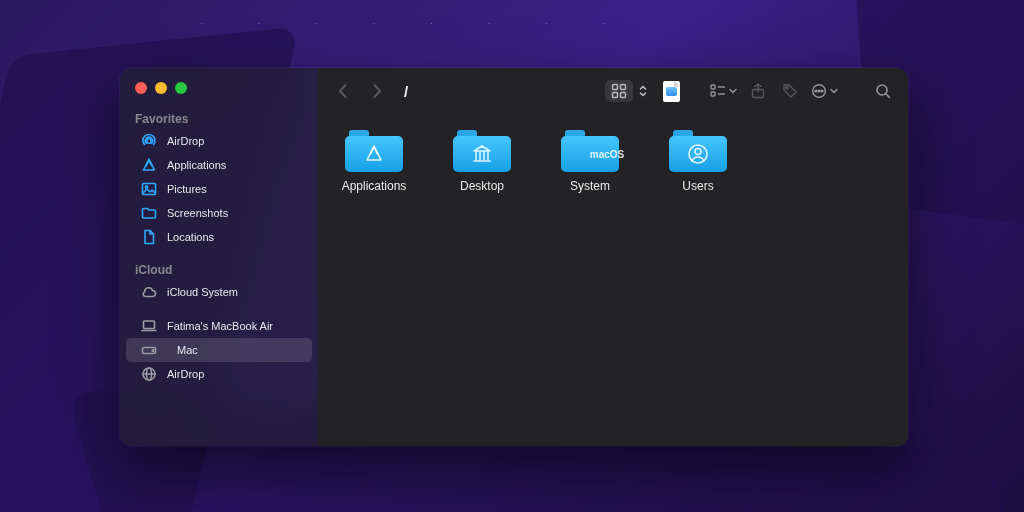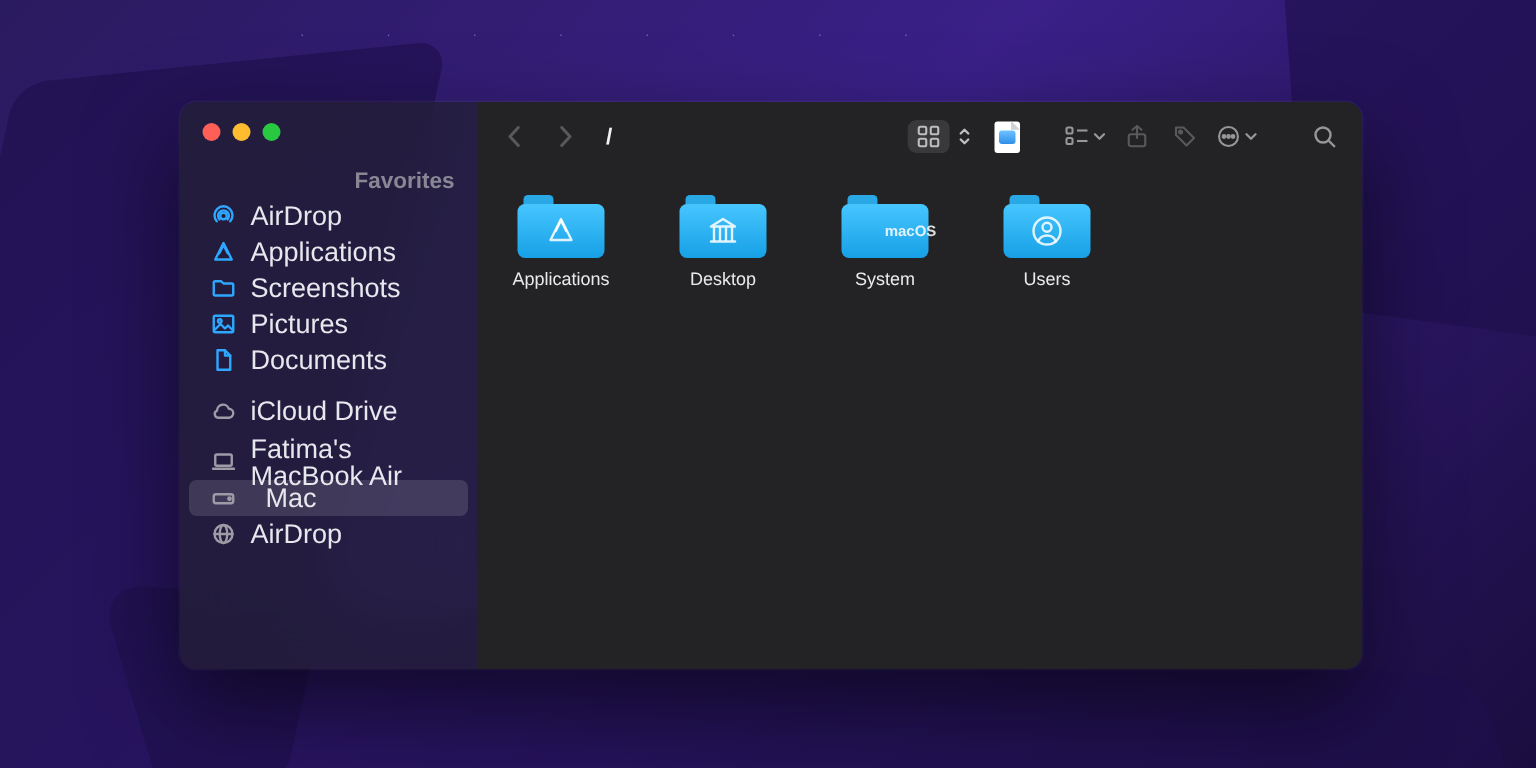--- a/index.html
+++ b/index.html
@@ -10,26 +10,26 @@
   .bgshape.s2{left:120px;top:420px;width:900px;height:300px;transform:skewX(20deg) rotate(4deg);border-radius:30px;}
   .bgshape.s3{right:-60px;top:-40px;width:220px;height:260px;transform:skewX(12deg) rotate(8deg);border-radius:20px;}
   .bgstars{position:absolute;top:18px;left:200px;color:#b0a4ff;letter-spacing:26px;font-size:9px;opacity:.5;}
   .finder{position:absolute;left:120px;top:68px;width:788px;height:378px;border-radius:11px;overflow:hidden;display:flex;box-shadow:0 25px 60px rgba(0,0,0,.55),0 0 0 1px rgba(255,255,255,.05);}
   .sidebar{width:198px;height:100%;background:rgba(35,31,54,.78);backdrop-filter:blur(20px);padding:14px 0 0 0;color:#d8d8de;font-size:13px;overflow:hidden;}
   .traffic{display:flex;gap:8px;padding:0 0 14px 15px;}
   .traffic span{width:12px;height:12px;border-radius:50%;}
   .tl-close{background:#ff5f57;}
   .tl-min{background:#febc2e;}
   .tl-max{background:#28c840;}
-  .section-label{font-size:15px;font-weight:600;color:#8a8795;padding:4px 15px 3px;text-align:right;}
+  .section-label{font-size:12px;font-weight:600;color:#8a8795;padding:4px 15px 3px;}
   .side-item{display:flex;align-items:center;gap:10px;height:24px;padding:0 12px 0 15px;cursor:default;color:#e7e7ee;border-radius:5px;margin:0 6px;}
   .side-item.selected{background:rgba(255,255,255,.13);gap:20px;}
   .side-icon{width:16px;height:16px;display:flex;align-items:center;justify-content:center;color:#2ea8ff;}
   .side-icon.grey{color:#9d9ba6;}
-  .side-label{font-size:18px;line-height:1;}
+  .side-label{font-size:11px;line-height:1;}
   .section-gap{height:10px;}
 
   .content{flex:1;background:#232325;display:flex;flex-direction:column;}
   .toolbar{height:46px;display:flex;align-items:center;padding:0 14px;gap:12px;color:#bdbdc0;}
   .tb-btn{width:22px;height:22px;display:flex;align-items:center;justify-content:center;opacity:.75;cursor:default;}
   .tb-btn.disabled{opacity:.35;}
   .tb-title{font-size:15px;font-weight:600;color:#f2f2f4;margin-left:4px;margin-right:auto;}
   .tb-group{display:flex;align-items:center;gap:10px;}
   .viewmode{display:flex;align-items:center;gap:0;border-radius:6px;overflow:hidden;}
   .viewmode .seg{padding:3px 6px;display:flex;align-items:center;justify-content:center;}
@@ -81,52 +81,53 @@
             <svg width="16" height="16" viewBox="0 0 16 16" stroke="#2ea8ff" fill="none" stroke-width="1.6" stroke-linecap="round" stroke-linejoin="round">
               <path d="M8 2l5.5 11H2.5z"></path>
               <path d="M5.2 8.8 8 3.3l2.8 5.5"></path>
             </svg>
           </span>
           <span class="side-label">Applications</span>
         </div>
         <div class="side-item">
           <span class="side-icon">
             <svg width="16" height="16" viewBox="0 0 16 16" stroke="#2ea8ff" fill="none" stroke-width="1.6" stroke-linecap="round" stroke-linejoin="round">
-              <path d="M1.5 4.5V12a1 1 0 0 0 1 1h11a1 1 0 0 0 1-1V6a1 1 0 0 0-1-1H8l-1.5-1.5H2.5a1 1 0 0 0-1 1z"></path>
-            </svg>
-          </span>
-          <span class="side-label">Screenshots</span>
-        </div>
-        <div class="side-item">
-          <span class="side-icon">
-            <svg width="16" height="16" viewBox="0 0 16 16" stroke="#2ea8ff" fill="none" stroke-width="1.6" stroke-linecap="round" stroke-linejoin="round">
               <rect x="1.5" y="2.5" width="13" height="11" rx="1"></rect>
               <circle cx="5.5" cy="6" r="1.2"></circle>
               <path d="M2 12l4-4 3 3 2-2 3 3"></path>
             </svg>
           </span>
           <span class="side-label">Pictures</span>
         </div>
         <div class="side-item">
           <span class="side-icon">
             <svg width="16" height="16" viewBox="0 0 16 16" stroke="#2ea8ff" fill="none" stroke-width="1.6" stroke-linecap="round" stroke-linejoin="round">
+              <path d="M1.5 4.5V12a1 1 0 0 0 1 1h11a1 1 0 0 0 1-1V6a1 1 0 0 0-1-1H8l-1.5-1.5H2.5a1 1 0 0 0-1 1z"></path>
+            </svg>
+          </span>
+          <span class="side-label">Screenshots</span>
+        </div>
+        <div class="side-item">
+          <span class="side-icon">
+            <svg width="16" height="16" viewBox="0 0 16 16" stroke="#2ea8ff" fill="none" stroke-width="1.6" stroke-linecap="round" stroke-linejoin="round">
               <path d="M4 1.5h5L12.5 5v9.5H4z"></path>
               <path d="M9 1.5V5h3.5"></path>
             </svg>
           </span>
-          <span class="side-label">Documents</span>
+          <span class="side-label">Locations</span>
         </div>
         <div class="section-gap"></div>
+        <div class="section-label">iCloud</div>
         <div class="side-item">
           <span class="side-icon grey">
             <svg width="16" height="16" viewBox="0 0 16 16" stroke="#9d9ba6" fill="none" stroke-width="1.6" stroke-linecap="round" stroke-linejoin="round">
               <path d="M4.5 12.5h7a3 3 0 0 0 0-6 4 4 0 0 0-7.8 1.2A2.5 2.5 0 0 0 4.5 12.5z"></path>
             </svg>
           </span>
-          <span class="side-label">iCloud Drive</span>
+          <span class="side-label">iCloud System</span>
         </div>
         <div class="section-gap"></div>
         <div class="side-item">
           <span class="side-icon grey">
             <svg width="16" height="16" viewBox="0 0 16 16" stroke="#9d9ba6" fill="none" stroke-width="1.6" stroke-linecap="round" stroke-linejoin="round">
               <rect x="2.5" y="3" width="11" height="7.5" rx="1"></rect>
               <line x1="1" y1="12.5" x2="15" y2="12.5"></line>
             </svg>
           </span>
           <span class="side-label">Fatima's MacBook Air</span>

